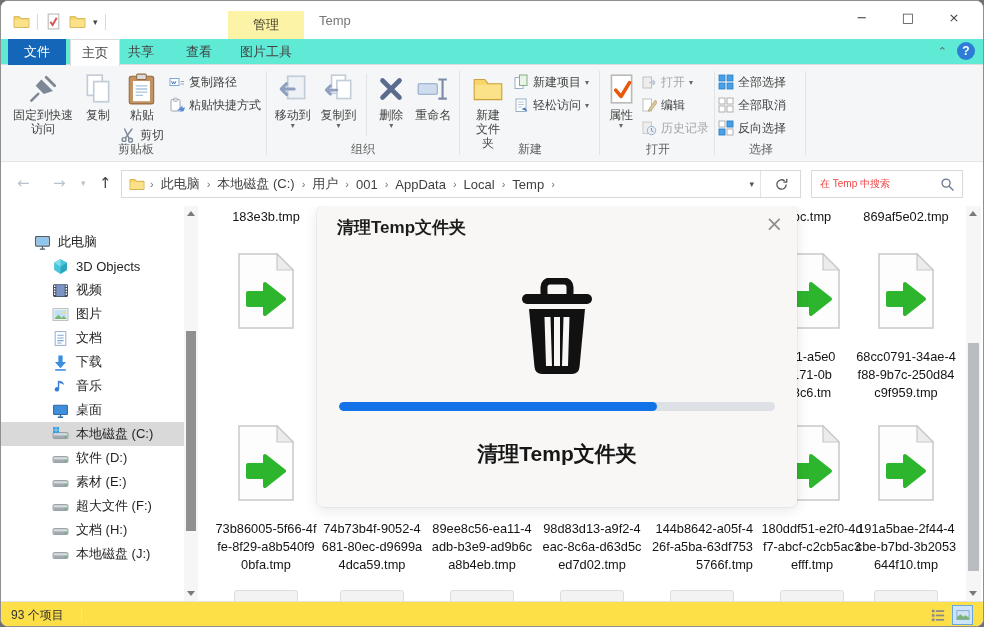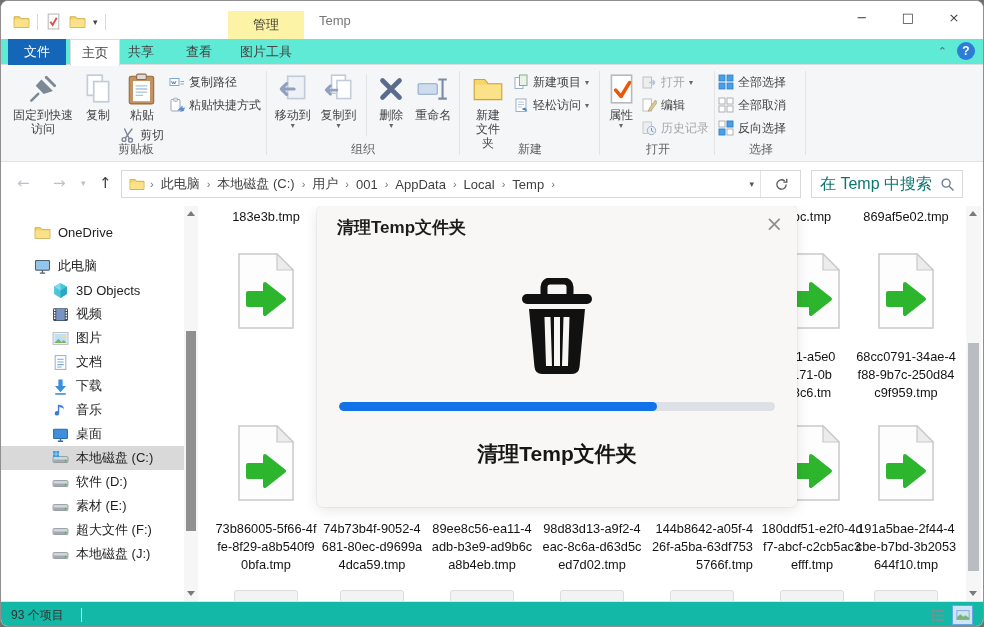--- a/index.html
+++ b/index.html
@@ -51,21 +51,21 @@
   .nav-ic.dis{color:#b9c3cc;}
   .addr-box{position:absolute;left:120px;top:8px;width:680px;height:28px;border:1px solid #d9d9d9;background:#fff;display:flex;align-items:center;}
   .addr-box .ic16{width:16px;height:16px;margin:0 5px 0 7px;flex:none;}
   .crumbs{display:flex;align-items:center;font-size:13px;color:#3f3f3f;overflow:hidden;flex:1;}
   .crumb{padding:0 7px;white-space:nowrap;}
   .crumb-sep{font-size:11px;color:#707070;}
   .addr-end{display:flex;align-items:center;gap:6px;padding-right:6px;}
   .addr-chev{font-size:9px;color:#555;}
   .addr-div{width:1px;height:26px;background:#e3e3e3;}
   .search-box{position:absolute;left:810px;top:8px;width:152px;height:28px;border:1px solid #d9d9d9;background:#fff;display:flex;align-items:center;}
-  .search-box .ph{flex:1;font-size:16px;color:#0f766e;padding-left:8px;white-space:nowrap;overflow:hidden;}
+  .search-box .ph{flex:1;font-size:10px;color:#ef4444;padding-left:8px;white-space:nowrap;overflow:hidden;}
   .search-box .ic16{width:15px;height:15px;margin-right:7px;flex:none;}
 
   
   .main{position:absolute;left:0;top:205px;width:100%;height:395px;background:#fff;overflow:hidden;}
   .sidebar{position:absolute;left:0;top:0;width:196px;height:100%;background:#fff;padding-top:14px;}
   .side-item{height:24px;display:flex;align-items:center;font-size:13px;color:#1f1f1f;white-space:nowrap;}
   .side-item .ic16{width:17px;height:17px;margin-right:7px;flex:none;}
   .side-item.lvl1{padding-left:33px;}
   .side-item.lvl2{padding-left:51px;}
   .side-item.sel{background:var(--sel-gray,#d9d9d9);}
@@ -86,21 +86,21 @@
   
   .overlay{position:absolute;left:316px;top:0px;width:480px;height:301px;background:#f8f7f5;border-radius:6px;box-shadow:0 0 0 1px rgba(0,0,0,0.04),0 3px 14px rgba(0,0,0,0.10);z-index:30;}
   .ov-title{position:absolute;left:20px;top:10px;font-size:17px;font-weight:bold;color:#1c1c1c;}
   .ov-close{position:absolute;right:14px;top:6px;font-size:21px;color:#8f8f8f;font-family:"DejaVu Sans",sans-serif;}
   .ov-trash{position:absolute;left:50%;top:72px;transform:translateX(-50%);width:80px;height:98px;}
   .ov-bar{position:absolute;left:22px;right:22px;top:196px;height:9px;border-radius:5px;background:#dde0e4;overflow:hidden;}
   .ov-fill{height:100%;border-radius:5px;background:var(--progress-blue,#1272e8);width:0;}
   .ov-msg{position:absolute;left:0;right:0;top:234px;text-align:center;font-size:21px;font-weight:bold;color:#161616;}
 
   
-  .statusbar{position:absolute;left:0;top:600px;width:100%;height:27px;background:#14b8a6;border-top:1px solid #e2e2e2;}
+  .statusbar{position:absolute;left:0;top:600px;width:100%;height:27px;background:#fde047;border-top:1px solid #e2e2e2;}
   .sb-count{position:absolute;left:10px;top:0;height:26px;display:flex;align-items:center;font-size:12px;color:#333;}
   .sb-div{position:absolute;left:80px;top:6px;width:1px;height:14px;background:#e0e0e0;}
   .viewbtns{position:absolute;right:10px;top:3px;display:flex;gap:4px;}
   .vbtn{width:21px;height:20px;display:flex;align-items:center;justify-content:center;border:1px solid transparent;}
   .vbtn svg{width:14px;height:14px;}
   .vbtn.active{background:#cfe5f7;border-color:#66a7dd;}
 </style>
 </head>
 <body>
 
@@ -408,27 +408,20 @@
       <span class="ic16"><svg viewBox="0 0 16 16">
             <circle cx="6.5" cy="6.5" r="4.3" fill="none" stroke="#6b7b8d" stroke-width="1.4"></circle>
             <path d="M9.8 9.8l4.6 4.6" stroke="#6b7b8d" stroke-width="1.4"></path>
           </svg></span>
     </div>
   </div>
 
   <div class="main">
     <div class="sidebar">
       <div id="sidebar-items">
-          <div class="side-item lvl1">
-            <span class="ic16"><svg viewBox="0 0 16 16">
-                <path d="M1 3.5h5.2l1.4 1.8H15v8.2H1z" fill="#f7d568" stroke="#caa23f" stroke-width=".8"></path>
-                <path d="M1.4 6.2h13.2v6.9H1.4z" fill="#fbe188"></path>
-              </svg></span>
-            <span>OneDrive</span>
-          </div>
           <div class="side-gap"></div>
           <div class="side-item lvl1">
             <span class="ic16"><svg viewBox="0 0 16 16">
                 <rect x="1.5" y="2.5" width="13" height="9" rx=".8" fill="#bfe0f7" stroke="#4d5e6c" stroke-width="1.2"></rect>
                 <rect x="2.8" y="3.8" width="10.4" height="6.4" fill="#8ec6ee"></rect>
                 <path d="M5.5 14.3h5M8 11.5v2.8" stroke="#4d5e6c" stroke-width="1.2"></path>
               </svg></span>
             <span>此电脑</span>
           </div>
           <div class="side-item lvl2">
@@ -523,20 +516,28 @@
               </svg></span>
             <span>素材 (E:)</span>
           </div>
           <div class="side-item lvl2">
             <span class="ic16"><svg viewBox="0 0 16 16">
                 <rect x="1" y="6.2" width="14" height="5.6" rx="1" fill="#d3d8dd" stroke="#8a9097" stroke-width=".8"></rect>
                 <rect x="1.4" y="9" width="13.2" height="2.4" rx=".8" fill="#a2a9b1"></rect>
                 <circle cx="12.8" cy="10.1" r=".9" fill="#3fc43f"></circle>
               </svg></span>
             <span>超大文件 (F:)</span>
+          </div>
+          <div class="side-item lvl2">
+            <span class="ic16"><svg viewBox="0 0 16 16">
+                <rect x="1" y="6.2" width="14" height="5.6" rx="1" fill="#d3d8dd" stroke="#8a9097" stroke-width=".8"></rect>
+                <rect x="1.4" y="9" width="13.2" height="2.4" rx=".8" fill="#a2a9b1"></rect>
+                <circle cx="12.8" cy="10.1" r=".9" fill="#3fc43f"></circle>
+              </svg></span>
+            <span>文档 (H:)</span>
           </div>
           <div class="side-item lvl2">
             <span class="ic16"><svg viewBox="0 0 16 16">
                 <rect x="1" y="6.2" width="14" height="5.6" rx="1" fill="#d3d8dd" stroke="#8a9097" stroke-width=".8"></rect>
                 <rect x="1.4" y="9" width="13.2" height="2.4" rx=".8" fill="#a2a9b1"></rect>
                 <circle cx="12.8" cy="10.1" r=".9" fill="#3fc43f"></circle>
               </svg></span>
             <span>本地磁盘 (J:)</span>
           </div>
         </div>

